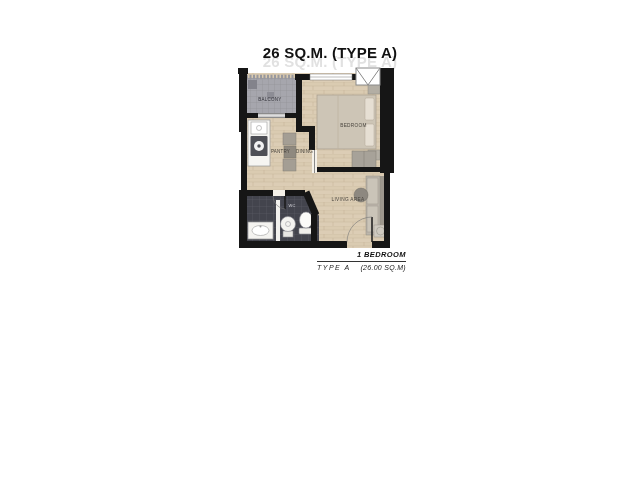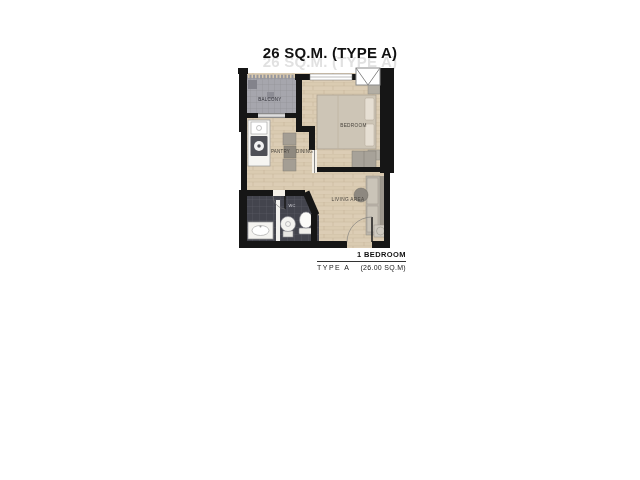--- a/index.html
+++ b/index.html
@@ -12,21 +12,21 @@
     text-align:center;font-size:15px;font-weight:bold;color:#111;
     letter-spacing:.2px;white-space:nowrap;z-index:2;
   }
   .page-title-ghost{
     position:absolute;left:240px;top:53px;width:180px;
     text-align:center;font-size:15px;font-weight:bold;color:#c9c9c9;
     letter-spacing:.2px;white-space:nowrap;z-index:1;opacity:.55;
     filter:blur(.4px);
   }
   .plan-svg{position:absolute;left:238px;top:66px;width:156px;height:184px;z-index:2;}
-  .legend{position:absolute;left:305px;top:250px;width:101px;z-index:2;color:#222;}
+  .legend{position:absolute;left:305px;top:250px;width:101px;z-index:2;color:#222;font-style:italic;}
   .legend .unit{
     text-align:right;font-size:7.5px;font-weight:bold;letter-spacing:.4px;color:#111;
   }
   .legend .rule{border-top:1px solid #333;margin-top:2px;margin-left:12px;}
   .legend .row{
     display:flex;justify-content:space-between;margin-top:2px;
     font-size:7px;color:#222;margin-left:12px;
   }
   .legend .type{letter-spacing:1.5px;}
   .legend .area{letter-spacing:.3px;}

